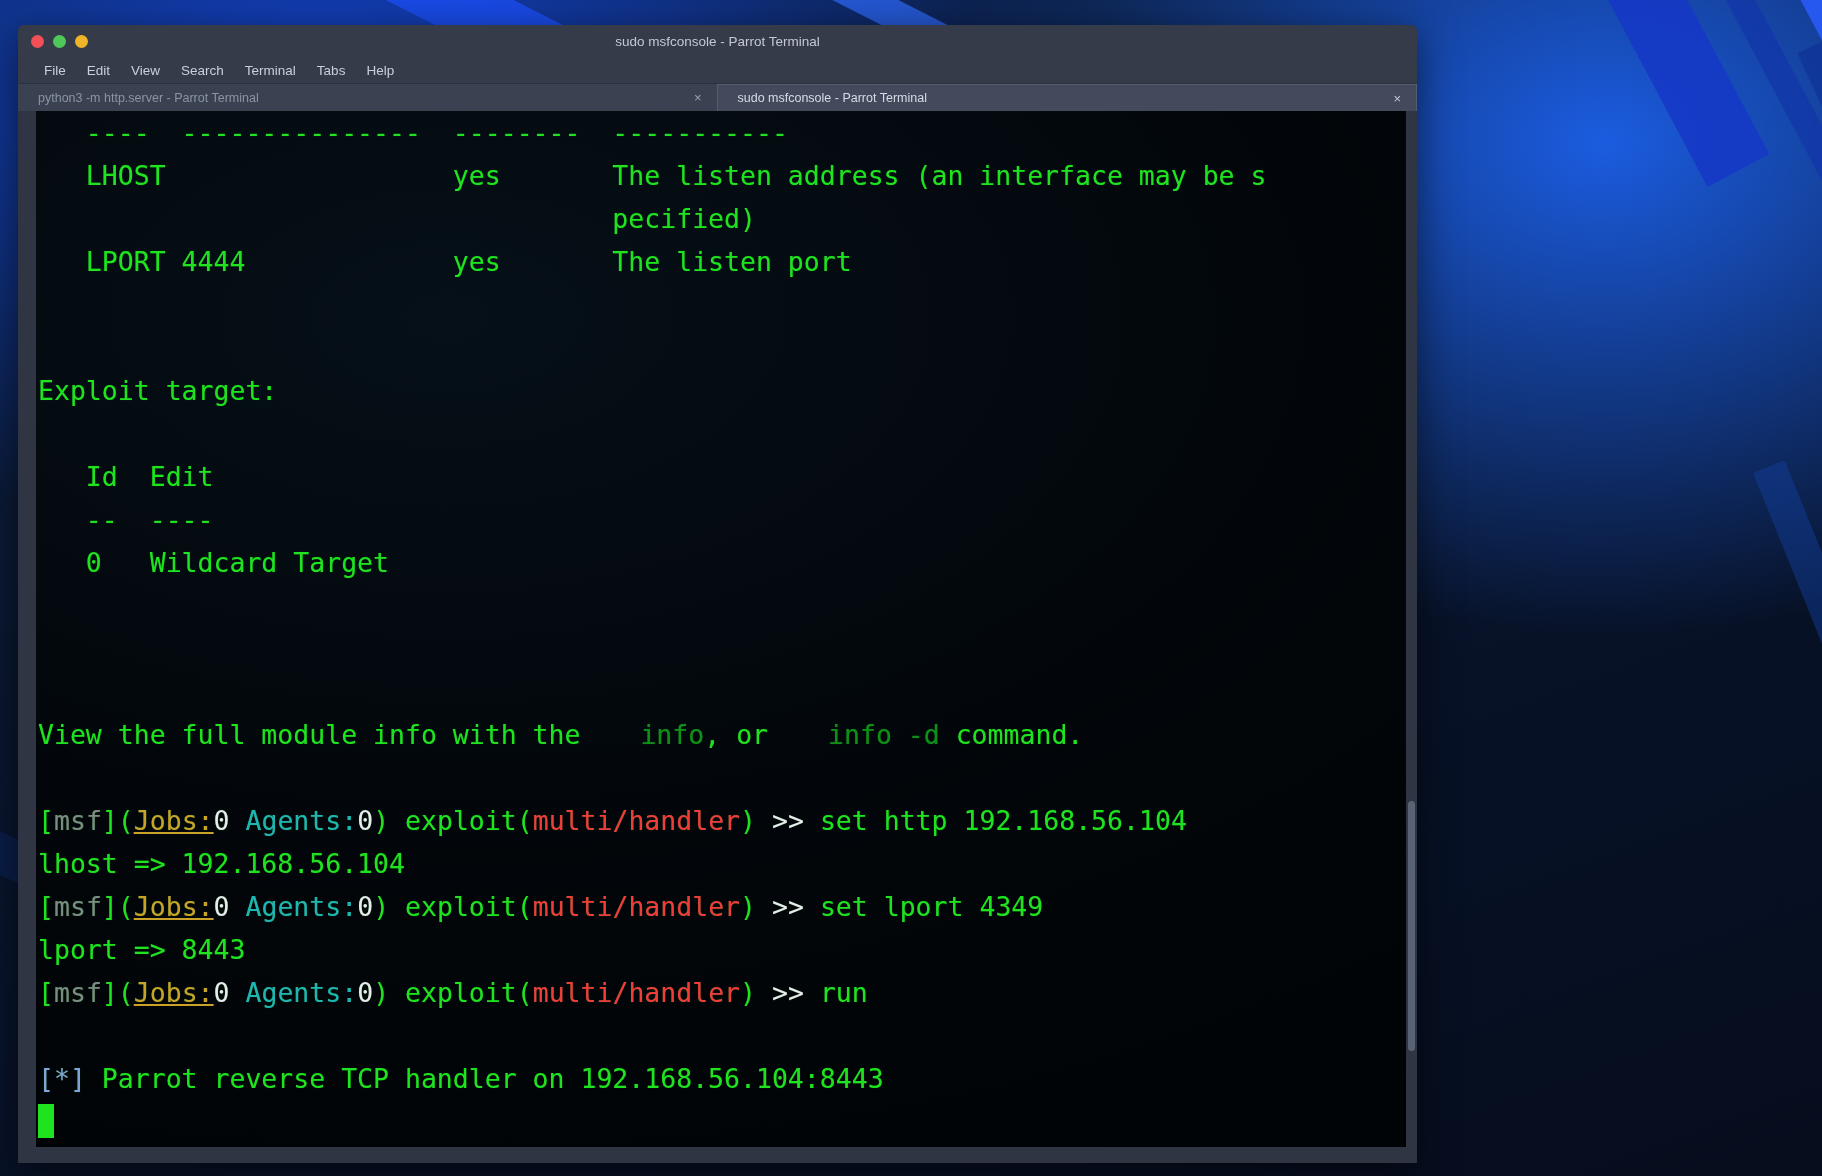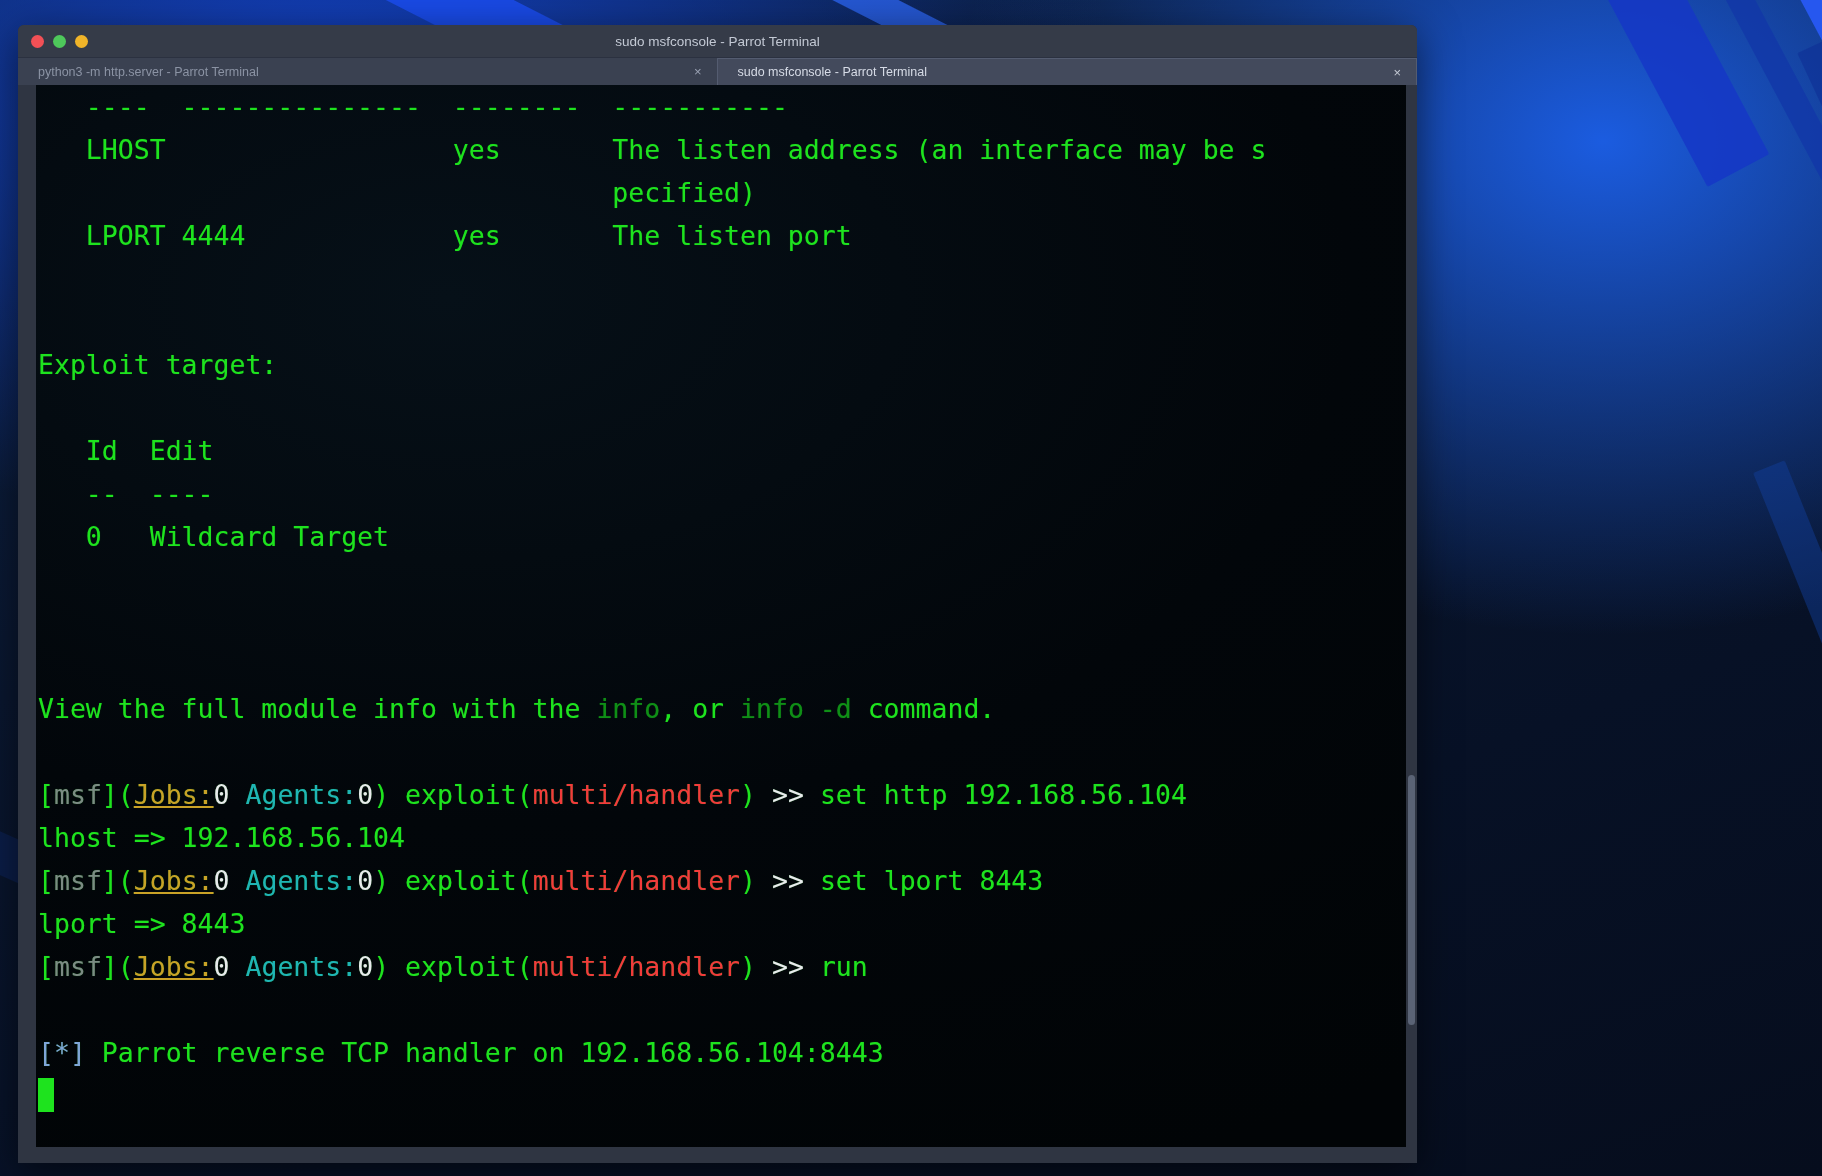--- a/index.html
+++ b/index.html
@@ -155,21 +155,21 @@
     line-height: 43px;
     color: #1ee31e;
     white-space: pre;
     letter-spacing: 0px;
     padding-left: 2px;
     text-shadow: 0 0 1px rgba(40,255,40,.35);
   }
 
   
   .g      { color: #1ee31e; }   
-  .dimg   { color: #0f8f16; }   
+  .dimg   { color: #0f8f16; margin-left: 44px; }   
   .white  { color: #e8eaec; }
   .yellow { color: #c9a227; text-decoration: underline; }
   .cyan   { color: #1fb5b5; }
   .red    { color: #f23b3b; }
   .blue   { color: #7fa5d8; }
   .gray   { color: #7c8b84; }
 
   .cursor {
     display: inline-block;
     width: 16px; height: 34px;
@@ -195,20 +195,29 @@
 
   <div id="titlebar">
     <div id="wincontrols">
       <span class="dot close"></span>
       <span class="dot min"></span>
       <span class="dot max"></span>
     </div>
     <div id="wintitle">sudo msfconsole - Parrot Terminal</div>
   </div>
 
+  <div id="menubar">
+    <span class="menu-item">File</span>
+    <span class="menu-item">Edit</span>
+    <span class="menu-item">View</span>
+    <span class="menu-item">Search</span>
+    <span class="menu-item">Terminal</span>
+    <span class="menu-item">Tabs</span>
+    <span class="menu-item">Help</span>
+  </div>
 
   <div id="tabbar">
     <div class="tab inactive">
       <span>python3 -m http.server - Parrot Terminal</span>
       <span class="tab-close">×</span>
     </div>
     <div class="tab active">
       <span>sudo msfconsole - Parrot Terminal</span>
       <span class="tab-close">×</span>
     </div>
@@ -227,21 +236,21 @@
 <span class="g">   Id  Edit</span>
 <span class="g">   --  ----</span>
 <span class="g">   0   Wildcard Target</span>
 
 
 
 <span class="g">View the full module info with the </span><span class="dimg">info</span><span class="g">, or </span><span class="dimg">info -d</span><span class="g"> command.</span>
 
 <span class="g">[</span><span class="gray">msf</span><span class="g">](</span><span class="yellow">Jobs:</span><span class="white">0</span><span class="cyan"> Agents:</span><span class="white">0</span><span class="g">) exploit(</span><span class="red">multi/handler</span><span class="g">)</span><span class="white"> &gt;&gt; </span><span class="g">set http 192.168.56.104</span>
 <span class="g">lhost =&gt; 192.168.56.104</span>
-<span class="g">[</span><span class="gray">msf</span><span class="g">](</span><span class="yellow">Jobs:</span><span class="white">0</span><span class="cyan"> Agents:</span><span class="white">0</span><span class="g">) exploit(</span><span class="red">multi/handler</span><span class="g">)</span><span class="white"> &gt;&gt; </span><span class="g">set lport 8443</span>
+<span class="g">[</span><span class="gray">msf</span><span class="g">](</span><span class="yellow">Jobs:</span><span class="white">0</span><span class="cyan"> Agents:</span><span class="white">0</span><span class="g">) exploit(</span><span class="red">multi/handler</span><span class="g">)</span><span class="white"> &gt;&gt; </span><span class="g">set lport 4349</span>
 <span class="g">lport =&gt; 8443</span>
 <span class="g">[</span><span class="gray">msf</span><span class="g">](</span><span class="yellow">Jobs:</span><span class="white">0</span><span class="cyan"> Agents:</span><span class="white">0</span><span class="g">) exploit(</span><span class="red">multi/handler</span><span class="g">)</span><span class="white"> &gt;&gt; </span><span class="g">run</span>
 
 <span class="blue">[*]</span><span class="g"> Parrot reverse TCP handler on 192.168.56.104:8443</span>
 <span class="cursor"></span></pre>
     </div>
     <div id="scroll-track">
       <div id="scroll-thumb"></div>
     </div>
   </div>

